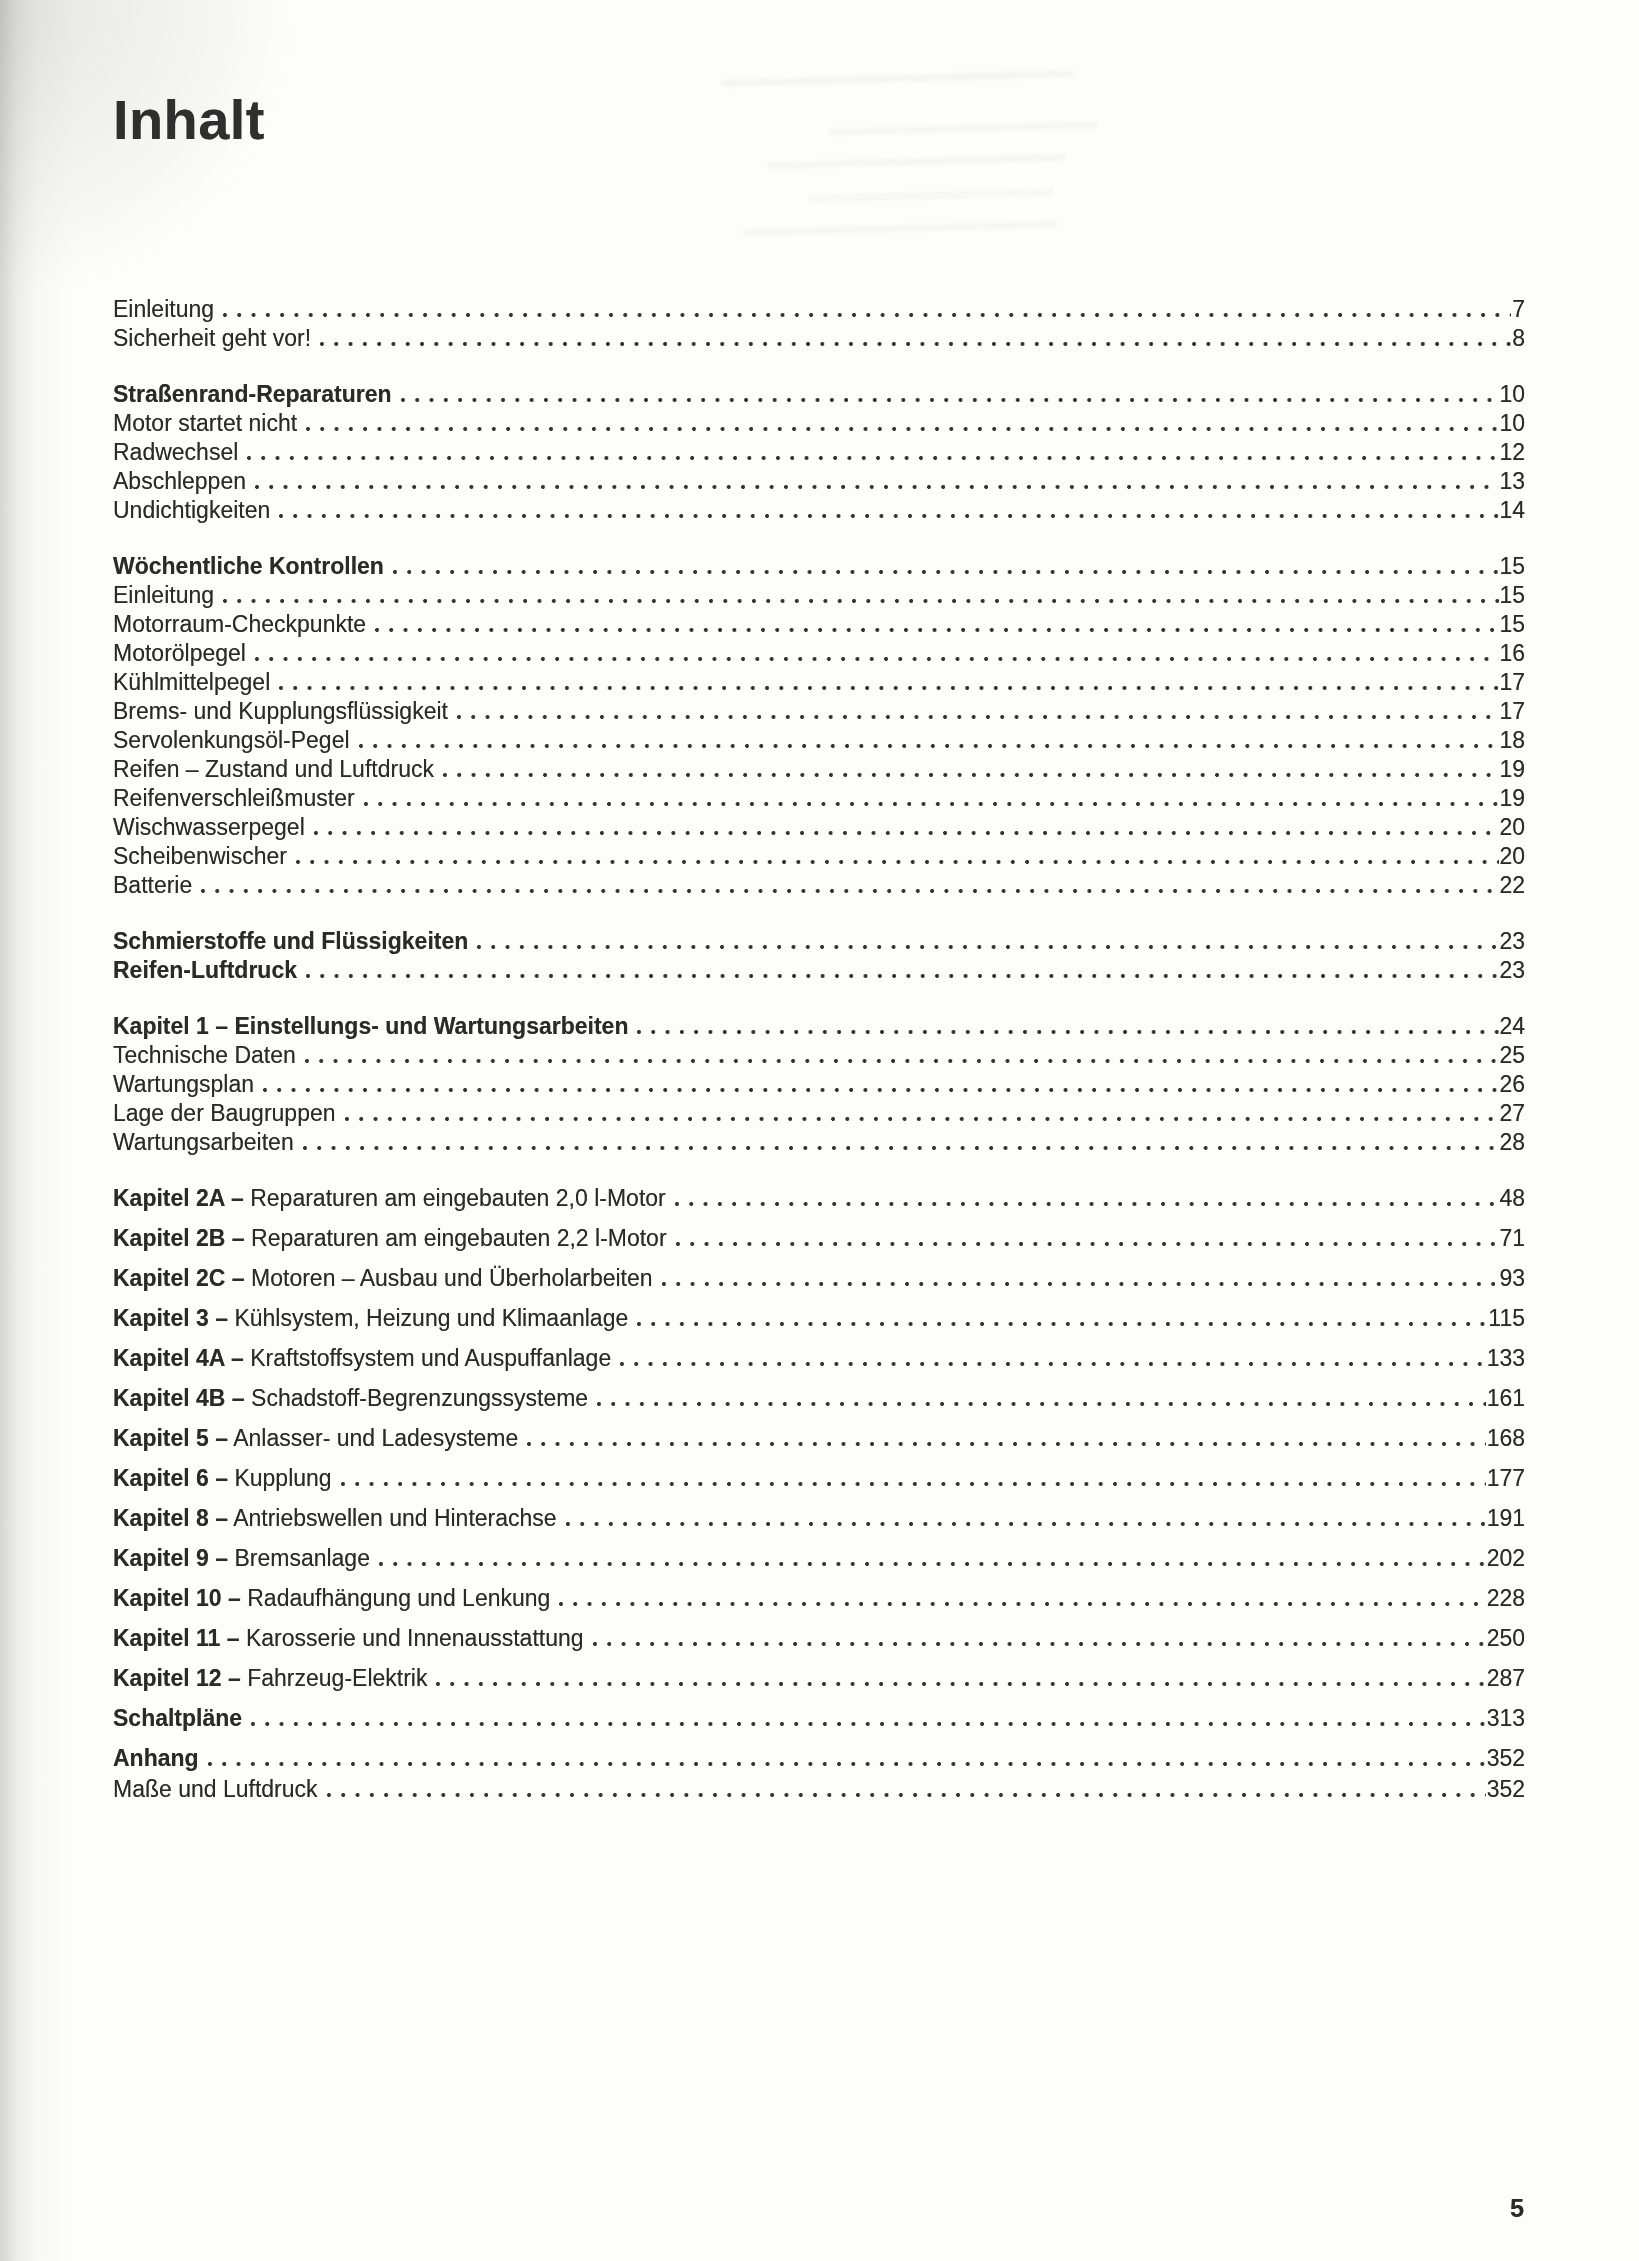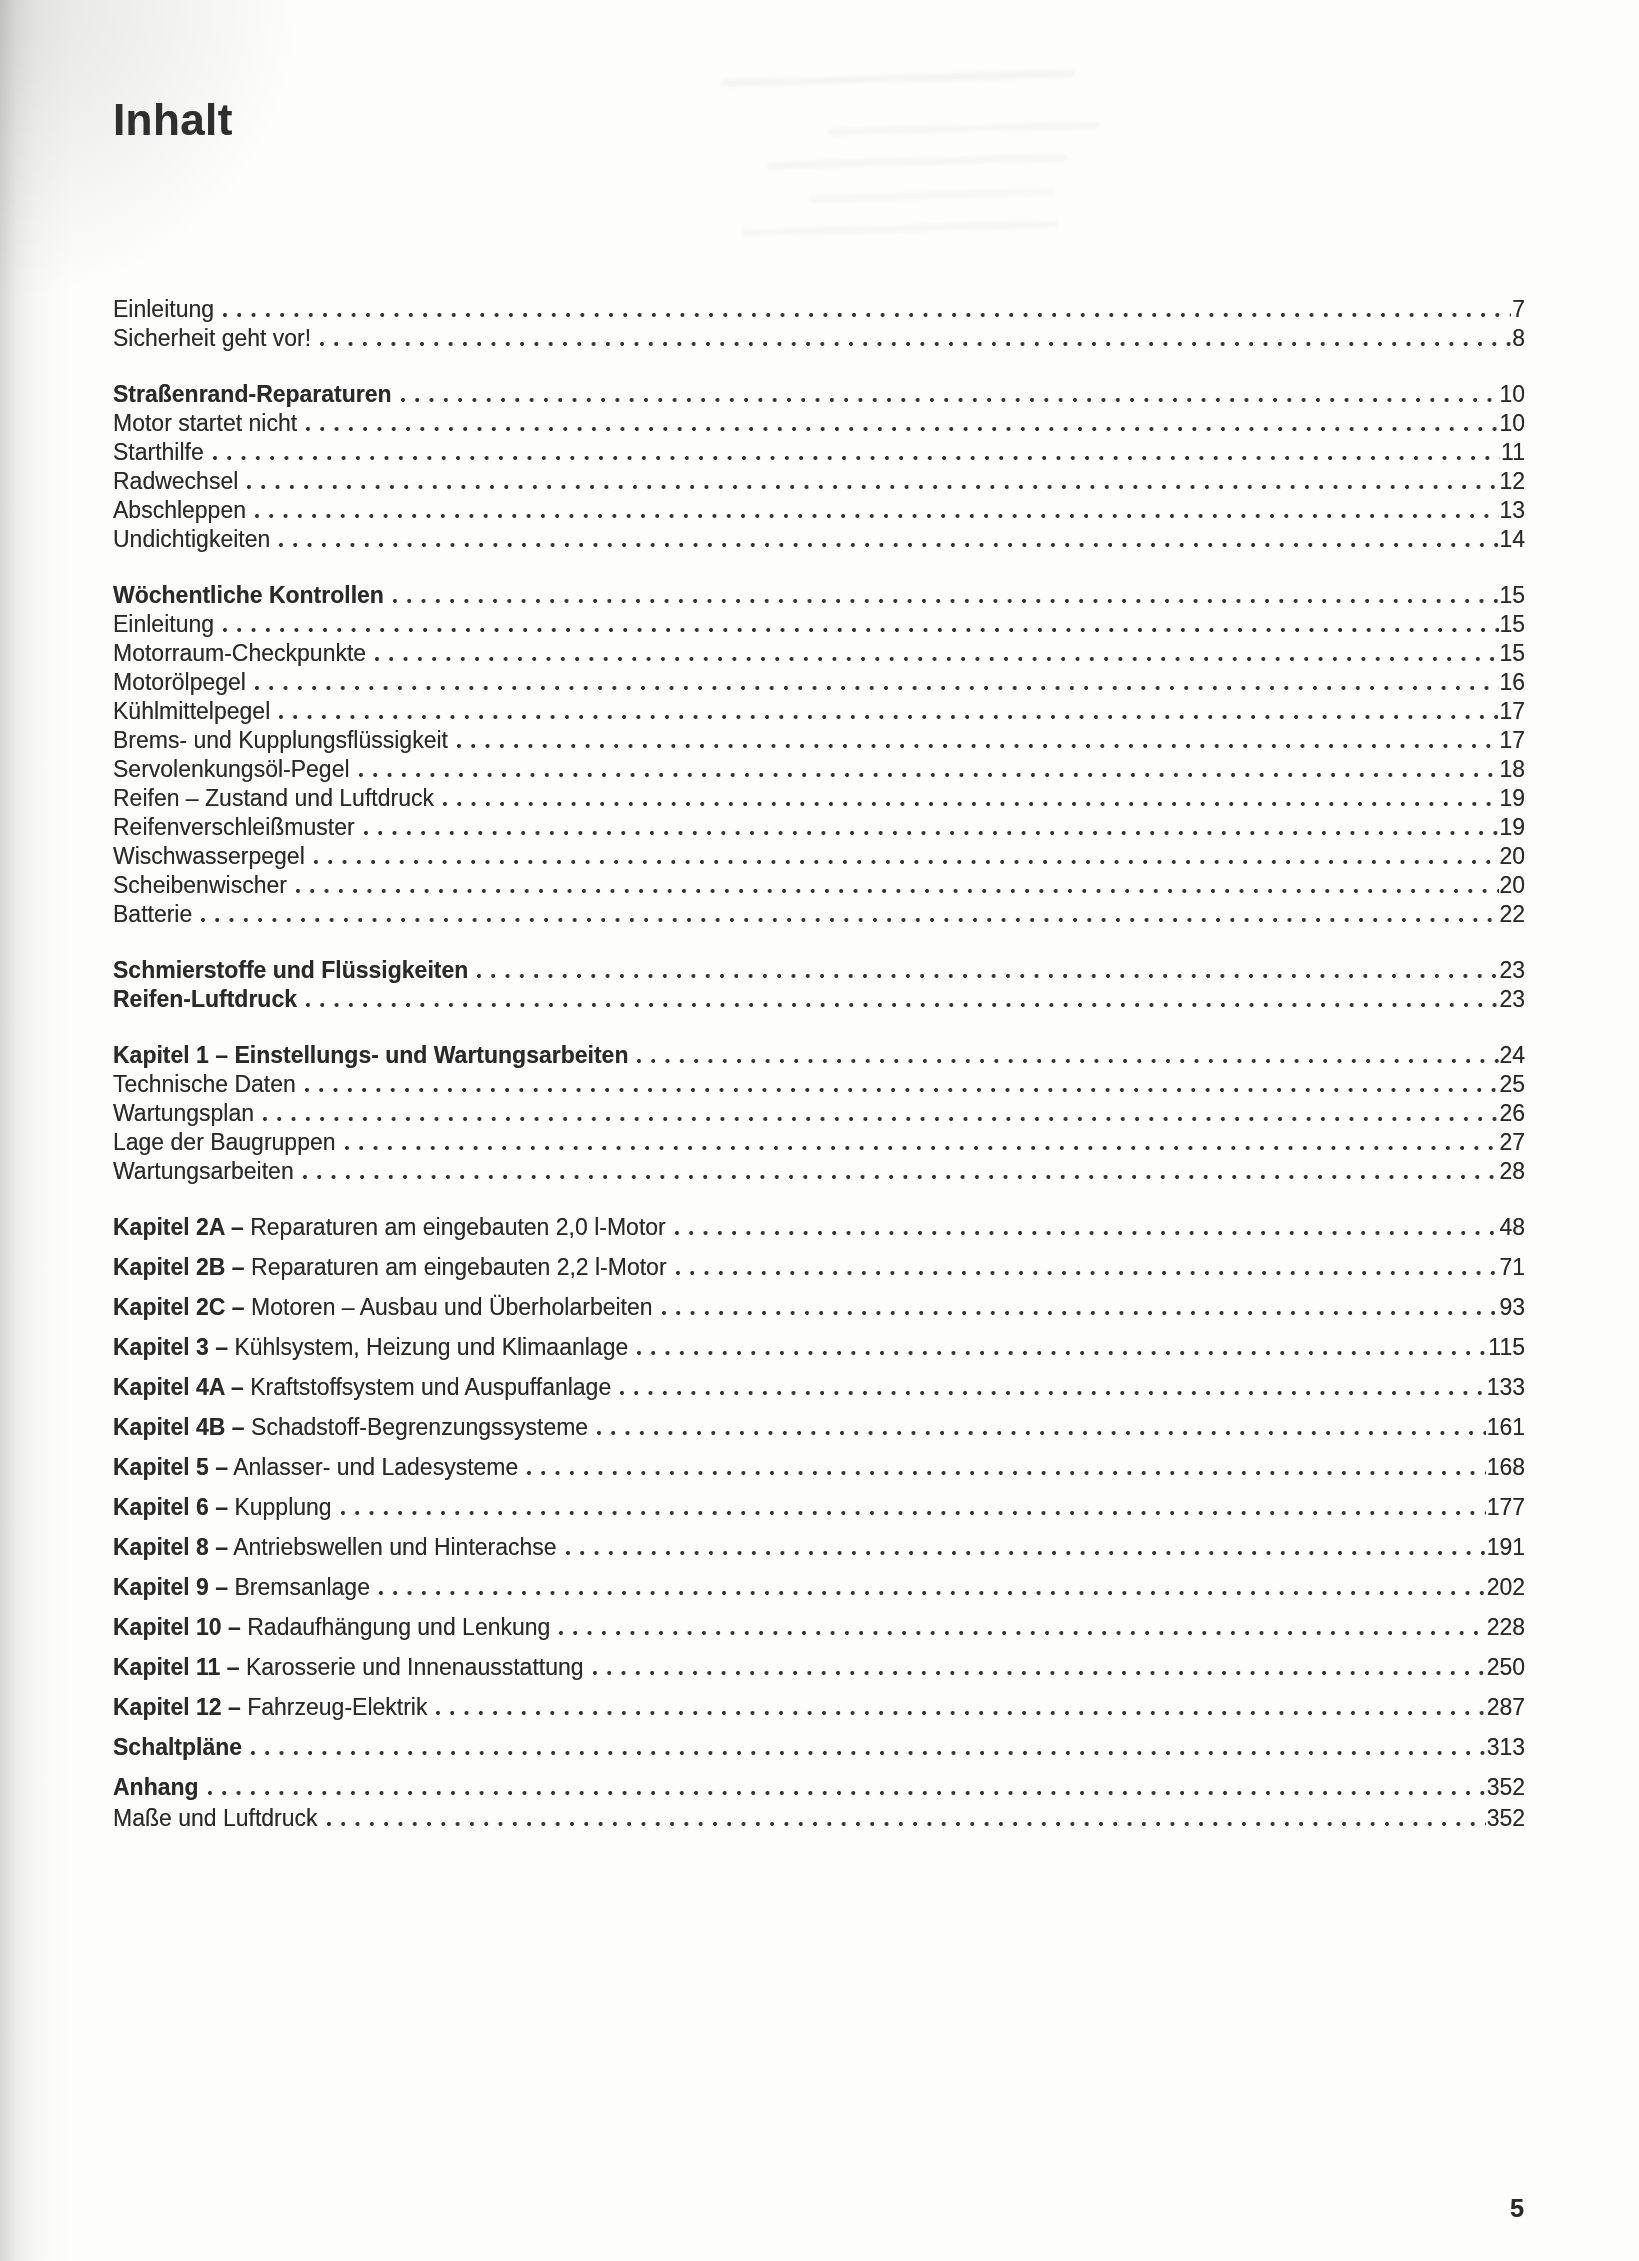--- a/index.html
+++ b/index.html
@@ -41,21 +41,21 @@
 
   .content {
     position: absolute;
     left: 113px;
     top: 95px;
     width: 1412px;
   }
 
   h1.page-title {
     margin: 0;
-    font-size: 44px;
+    font-size: 56px;
     line-height: 49px;
     font-weight: 700;
     color: #2f2f2f;
     letter-spacing: 0.4px;
     text-shadow: 0 0 0.4px rgba(40,40,40,0.55);
   }
 
   .toc { margin-top: 151px; }
 
   .sec { margin-top: 27px; }
@@ -139,25 +139,20 @@
     <span class="label"><b class="b">Straßenrand-Reparaturen</b><span class="t"></span></span>
     <span class="dots"></span>
     <span class="page-num">10</span>
   </div>
           <div class="row">
     <span class="label"><b class="b"></b><span class="t">Motor startet nicht</span></span>
     <span class="dots"></span>
     <span class="page-num">10</span>
   </div>
           <div class="row">
-    <span class="label"><b class="b"></b><span class="t">Starthilfe</span></span>
-    <span class="dots"></span>
-    <span class="page-num">11</span>
-  </div>
-          <div class="row">
     <span class="label"><b class="b"></b><span class="t">Radwechsel</span></span>
     <span class="dots"></span>
     <span class="page-num">12</span>
   </div>
           <div class="row">
     <span class="label"><b class="b"></b><span class="t">Abschleppen</span></span>
     <span class="dots"></span>
     <span class="page-num">13</span>
   </div>
           <div class="row">

